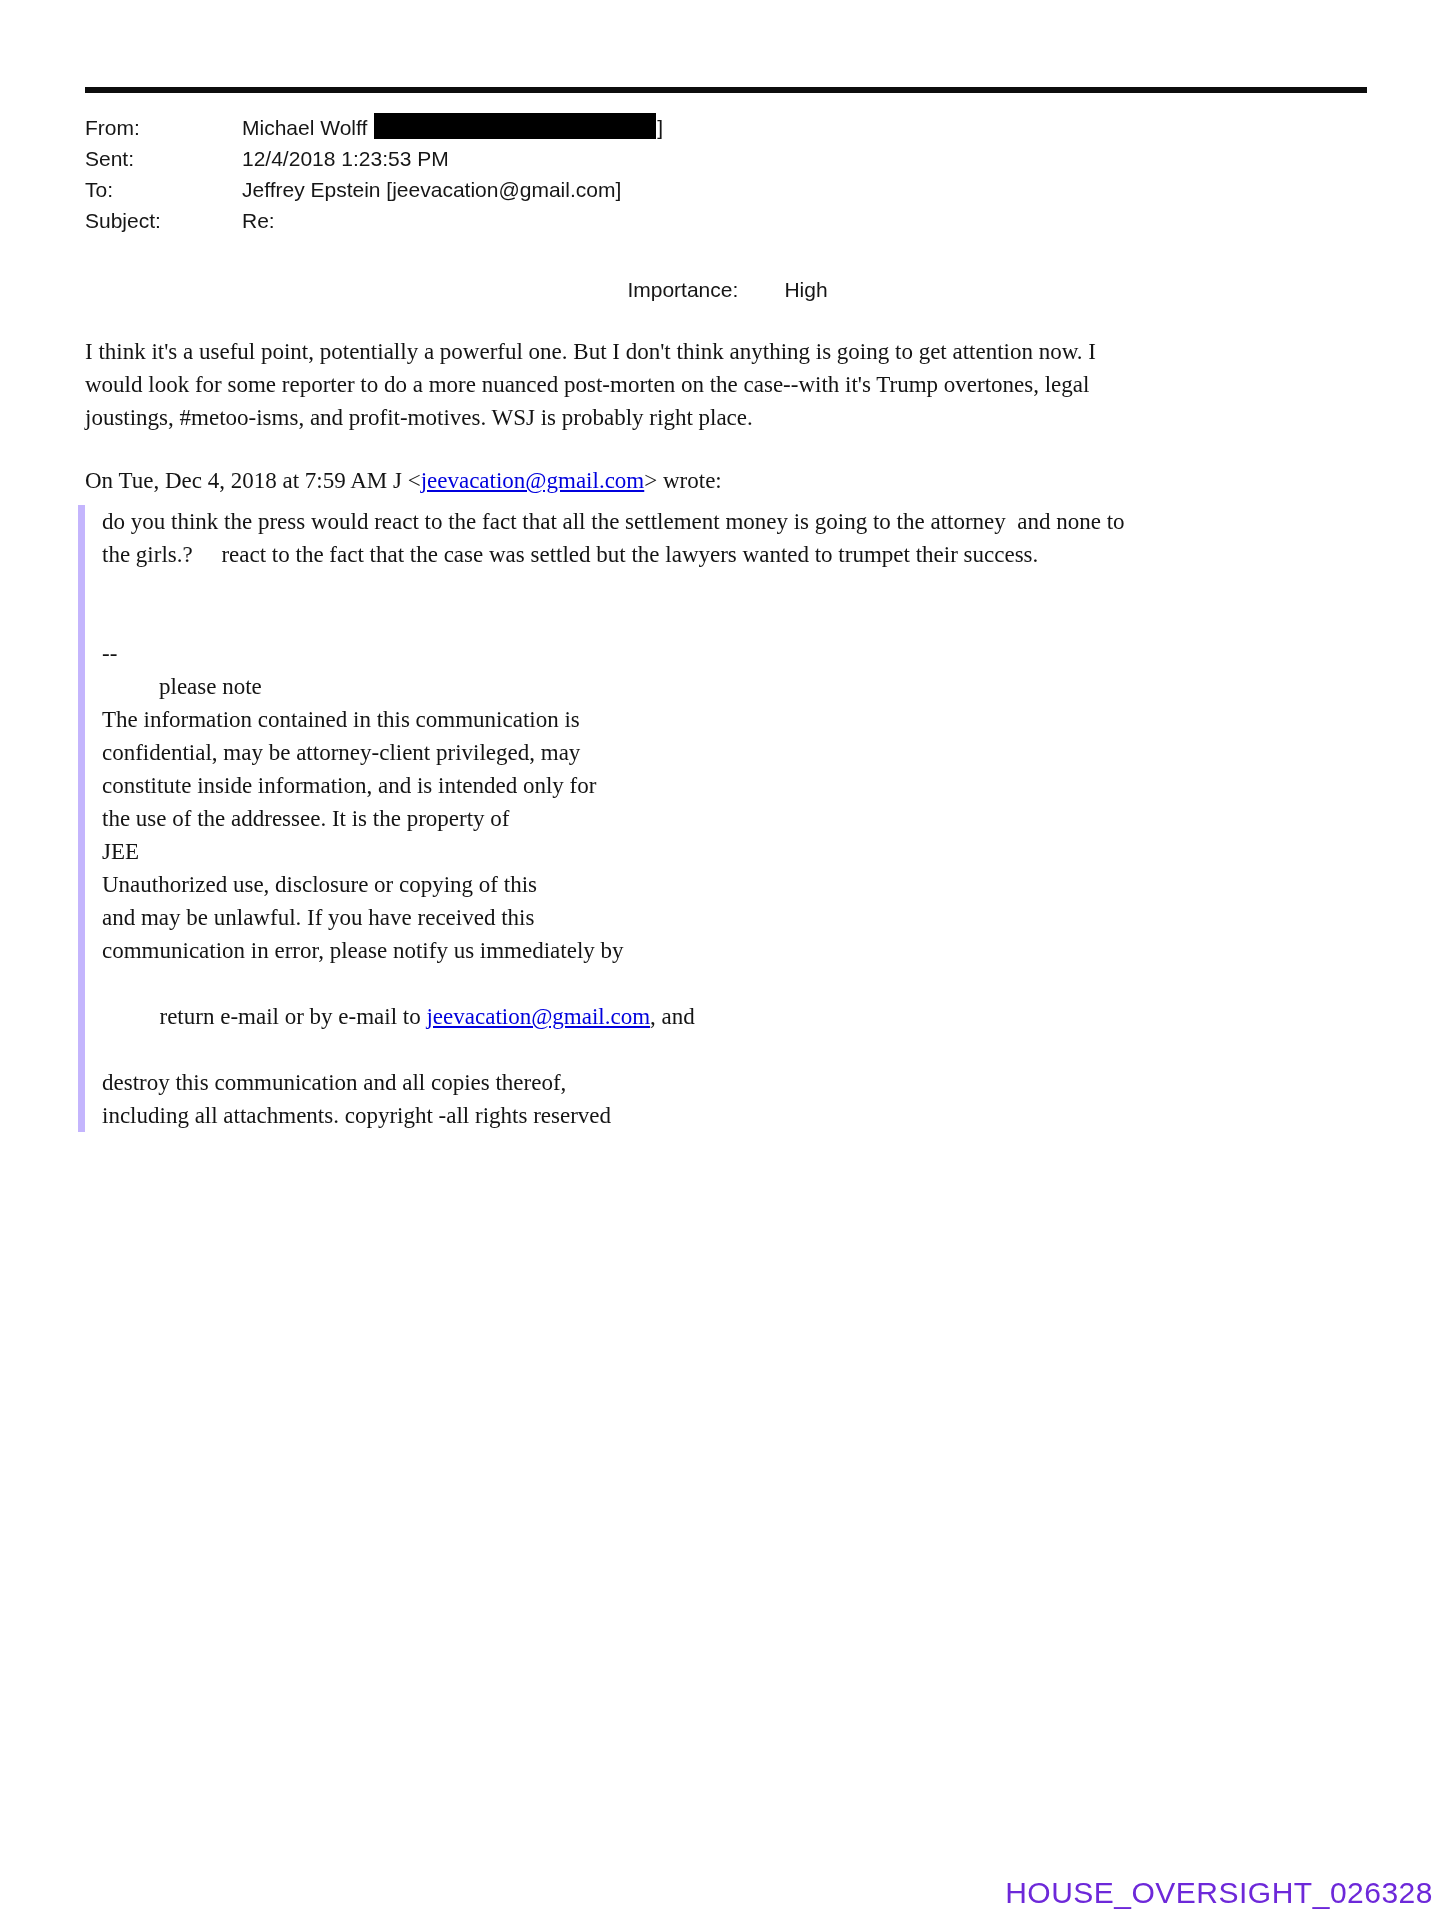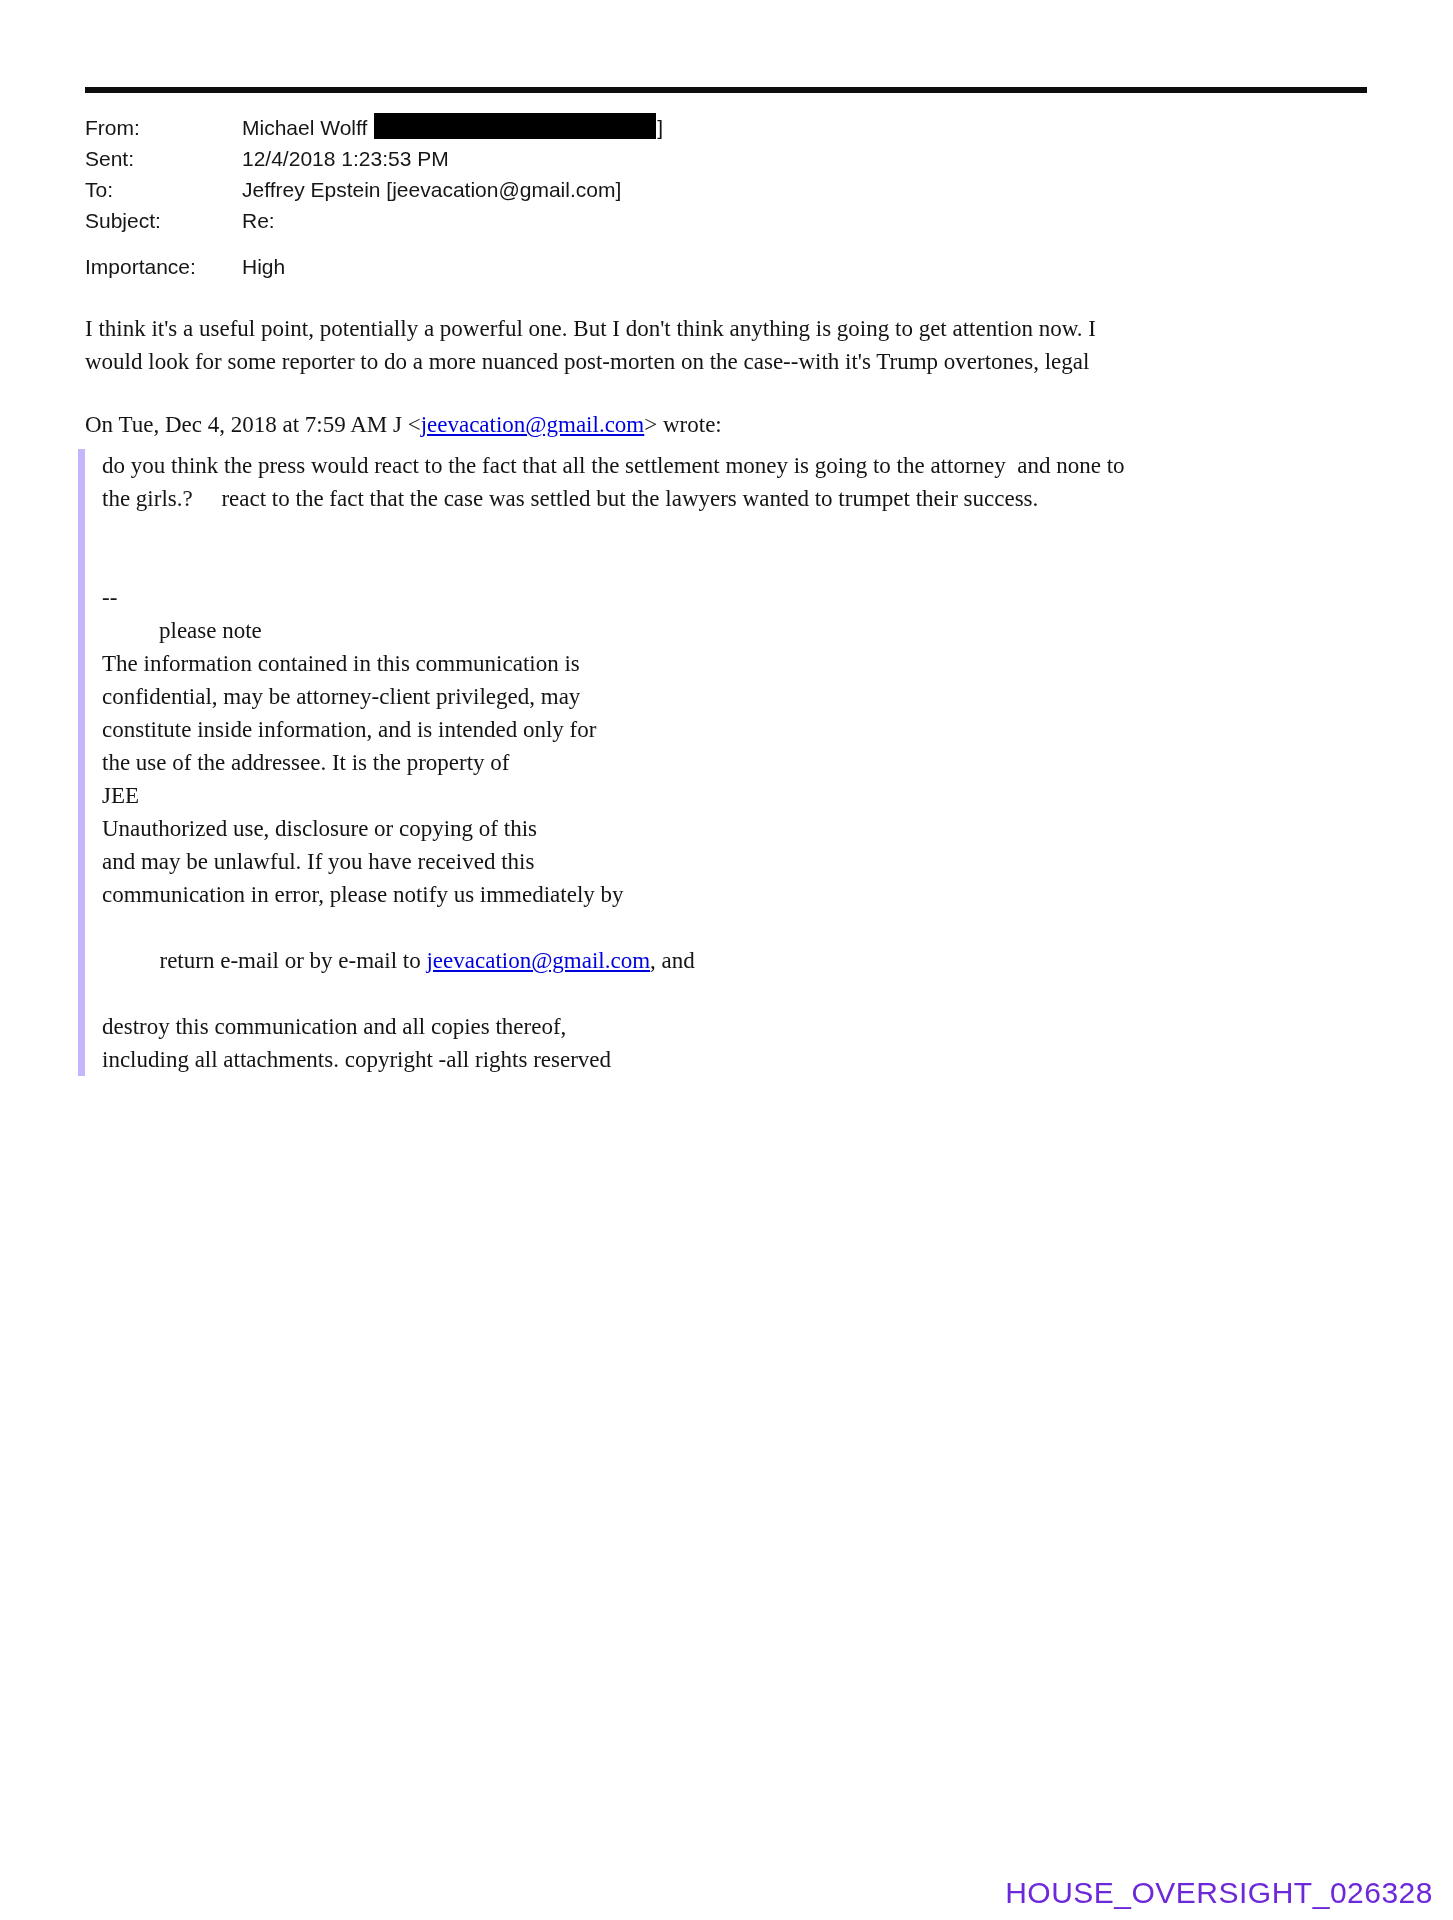--- a/index.html
+++ b/index.html
@@ -41,21 +41,21 @@
   }
   .hdr-value { white-space: pre-wrap; }
   .redaction-bar {
     display: inline-block;
     width: 282px;
     height: 26px;
     background: #000000;
     vertical-align: text-bottom;
     margin: 0 1px 0 7px;
   }
-  .importance-row { margin-top: 15px; }
+  .importance-row { margin-top: 38px; justify-content: center; }
   
   .serif {
     font-family: "Liberation Serif", "DejaVu Serif", serif;
     font-size: 23px;
     line-height: 33px;
     color: #141414;
   }
   .body-par { margin-top: 30px; }
   .line { white-space: pre-wrap; }
   .reply-intro { margin-top: 30px; }
@@ -111,20 +111,21 @@
       </div>
       <div class="hdr-row importance-row">
         <span class="hdr-label">Importance:</span>
         <span class="hdr-value">High</span>
       </div>
     </div>
 
     <div class="serif body-par">
       <div class="line">I think it's a useful point, potentially a powerful one. But I don't think anything is going to get attention now. I</div>
       <div class="line">would look for some reporter to do a more nuanced post-morten on the case--with it's Trump overtones, legal</div>
+      <div class="line">joustings, #metoo-isms, and profit-motives. WSJ is probably right place.</div>
     </div>
 
     <div class="serif reply-intro">
       <span>On Tue, Dec 4, 2018 at 7:59 AM J &lt;</span><span class="ext-link" style="color: rgb(0, 0, 221);">jeevacation@gmail.com</span><span>&gt; wrote:</span>
     </div>
 
     <div class="serif quoted-reply">
       <div class="line">do you think the press would react to the fact that all the settlement money is going to the attorney  and none to</div>
       <div class="line">the girls.?     react to the fact that the case was settled but the lawyers wanted to trumpet their success.</div>
 

